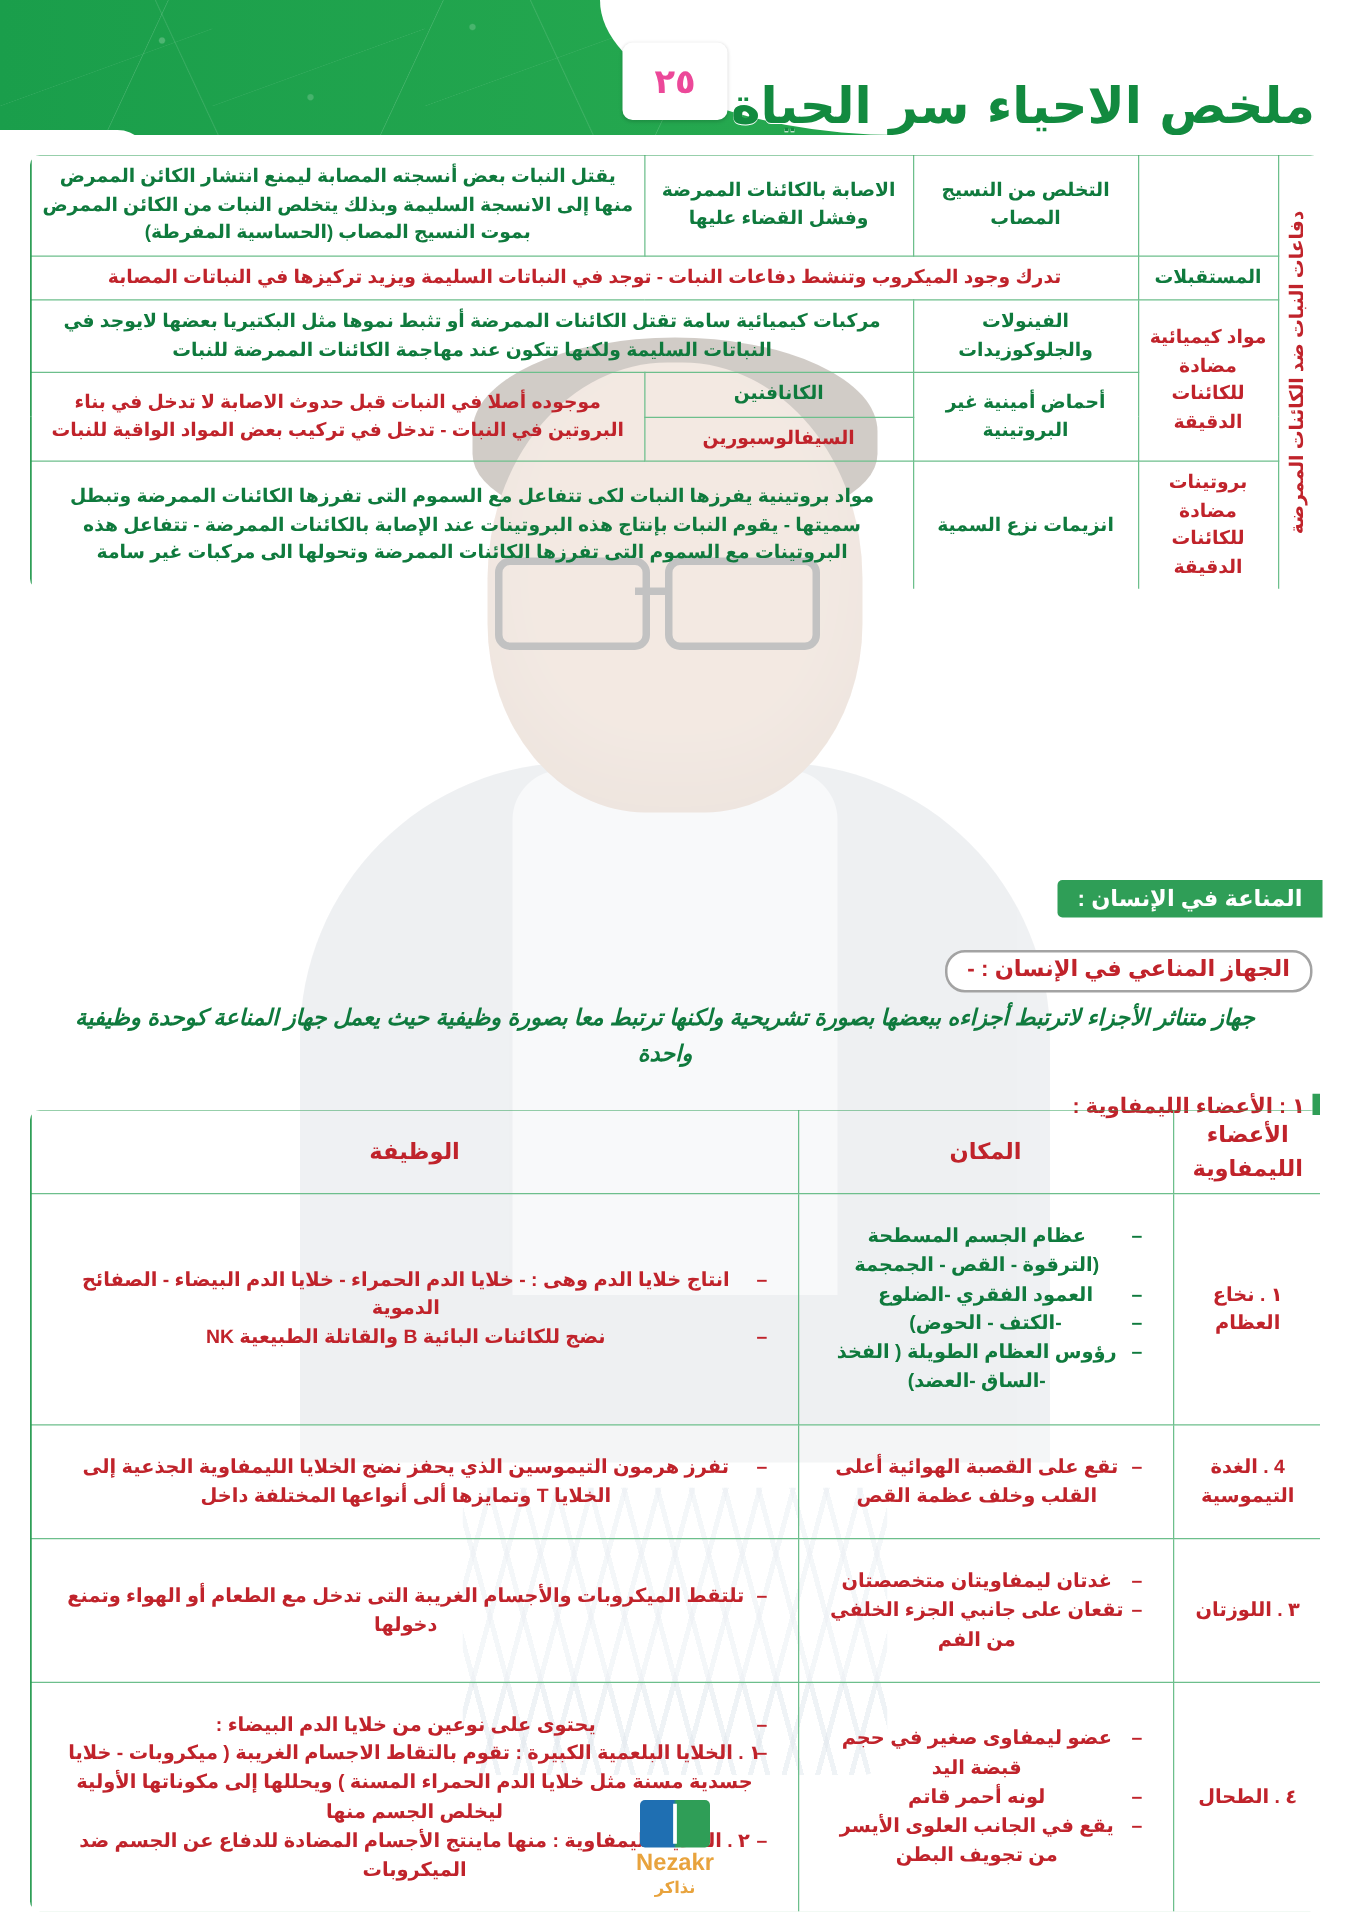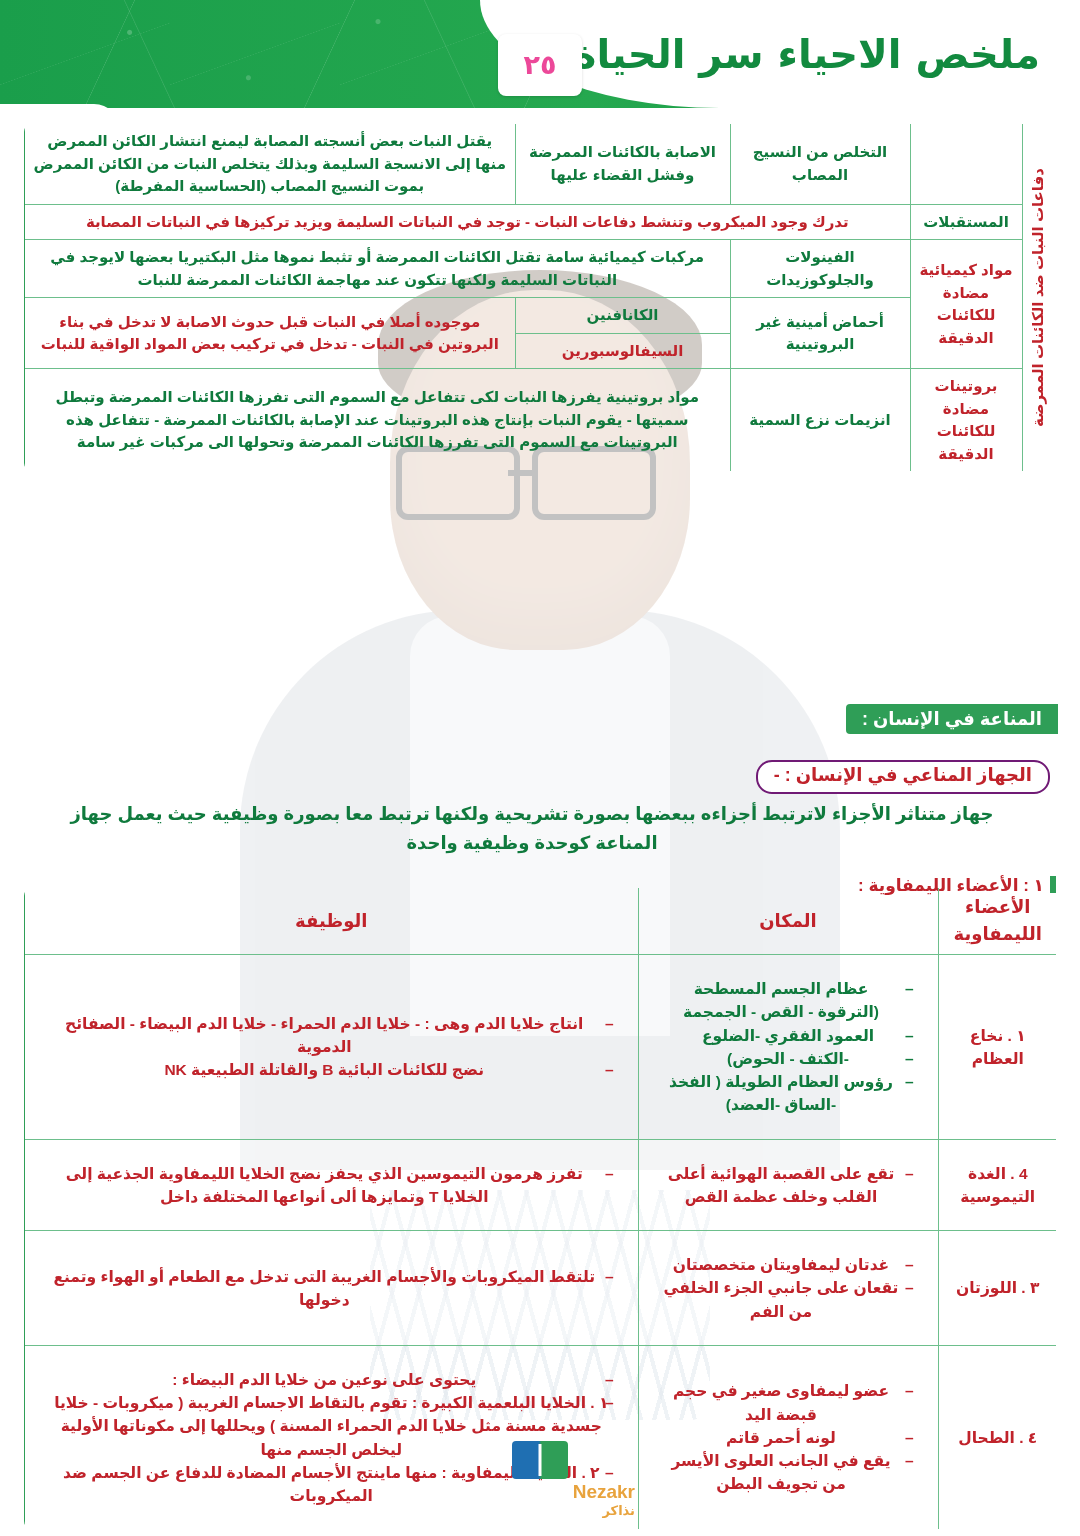--- a/index.html
+++ b/index.html
@@ -32,22 +32,22 @@
     position:absolute;inset:0;opacity:.35;
     background-image:linear-gradient(115deg,transparent 49.6%,rgba(255,255,255,.45) 49.8%,transparent 50.1%),
                      linear-gradient(65deg,transparent 49.6%,rgba(255,255,255,.35) 49.8%,transparent 50.1%),
                      linear-gradient(160deg,transparent 49.7%,rgba(255,255,255,.3) 49.9%,transparent 50.2%);
     background-size:220px 108px,300px 108px,170px 108px;
   }
   .title-plate{
     position:absolute;top:0;right:0;height:108px;width:600px;
     background:#ffffff;
     border-bottom-left-radius:240px 108px;
-    display:flex;align-items:center;justify-content:flex-start;
-    padding-right:40px;box-sizing:border-box;
+    display:flex;align-items:flex-end;justify-content:flex-start;
+    padding-right:28px;box-sizing:border-box;
   }
   .title-plate .title{
     font-size:40px;font-weight:bold;color:#128a3f;letter-spacing:0;
     white-space:nowrap;
     text-shadow:0 1px 0 #ffffff;
     font-family:"DejaVu Sans","Liberation Sans",sans-serif;
   }
   .page-badge{
     position:absolute;top:34px;right:498px;
     width:84px;height:62px;background:#ffffff;border-radius:8px;
@@ -120,21 +120,21 @@
     white-space:nowrap;font-size:15px;
   }
 
   
   .chip{
     position:absolute;height:30px;line-height:30px;
     background:#2f9e57;color:#ffffff;font-weight:bold;font-size:18px;
     padding:0 16px;border-radius:4px 0 0 4px;
   }
   .chip.outline{
-    background:#ffffff;color:#c0232b;border:2px solid #701a75;border-radius:16px;
+    background:#ffffff;color:#c0232b;border:2px solid #a3a3a3;border-radius:16px;
     line-height:26px;height:30px;
   }
   .para{
     position:absolute;text-align:center;font-size:18px;font-weight:bold;color:#0f7a3d;line-height:1.6;
   }
   .subhead{
     position:absolute;font-size:17px;font-weight:bold;color:#c0232b;
   }
   .subhead .bar{
     display:inline-block;width:6px;height:17px;background:#2f9e57;margin-left:6px;vertical-align:-2px;
@@ -145,21 +145,21 @@
   #t2 td{font-size:15.5px;}
   #t2 .hdr{font-size:18px;text-align:center;color:#c0232b;}
   .rowA{background:rgba(255,255,255,.35);}
   ul.lst{margin:16px;padding:0;list-style:none;}
   ul.lst li{position:relative;padding-right:14px;}
   ul.lst li:before{content:"–";position:absolute;right:0;top:0;}
 
   
   .footer-logo{
     position:absolute;left:50%;transform:translateX(-50%);bottom:18px;
-    width:190px;z-index:5;
+    width:190px;text-align:center;z-index:5;
   }
   .fl-book{
     width:56px;height:38px;margin:0 auto;
     background:linear-gradient(90deg,#1f6fb2 0 48%,#2f9e57 52% 100%);
     border-radius:4px;position:relative;
   }
   .fl-book:after{content:"";position:absolute;left:50%;top:3px;width:3px;height:32px;background:#fff;transform:translateX(-50%);}
   .fl-name{font-size:19px;font-weight:bold;color:#e8a33d;margin-top:2px;}
   .fl-sub{font-size:13px;font-weight:bold;color:#e8a33d;}
 </style>
@@ -228,21 +228,21 @@
     <td class="center red">بروتينات مضادة للكائنات الدقيقة</td>
     <td class="center green">انزيمات نزع السمية</td>
     <td class="center green" colspan="2">مواد بروتينية يفرزها النبات لكى تتفاعل مع السموم التى تفرزها الكائنات الممرضة وتبطل سميتها - يقوم النبات بإنتاج هذه البروتينات عند الإصابة بالكائنات الممرضة - تتفاعل هذه البروتينات مع السموم التى تفرزها الكائنات الممرضة وتحولها الى مركبات غير سامة</td>
   </tr>
 </tbody>
     </table>
 
 <div class="chip" style="top:704px;right:22px;">المناعة في الإنسان :</div>
 <div class="chip outline" style="top:760px;right:30px;">الجهاز المناعي في الإنسان : -</div>
 
-<div class="para" style="top:800px;right:60px;left:44px;">جهاز متناثر الأجزاء لاترتبط أجزاءه ببعضها بصورة تشريحية ولكنها ترتبط معا بصورة وظيفية حيث يعمل جهاز المناعة كوحدة وظيفية واحدة</div>
+<div class="para" style="top:800px;right:60px;left:44px;font-style:italic;">جهاز متناثر الأجزاء لاترتبط أجزاءه ببعضها بصورة تشريحية ولكنها ترتبط معا بصورة وظيفية حيث يعمل جهاز المناعة كوحدة وظيفية واحدة</div>
 
 <div class="subhead" style="top:875px;right:24px;">
   <span class="bar"></span><span>١ : الأعضاء الليمفاوية :</span>
 </div>
 
 <table class="tbl" id="t2">
   <colgroup>
     <col style="width:120px">
     <col style="width:300px">
     <col>

